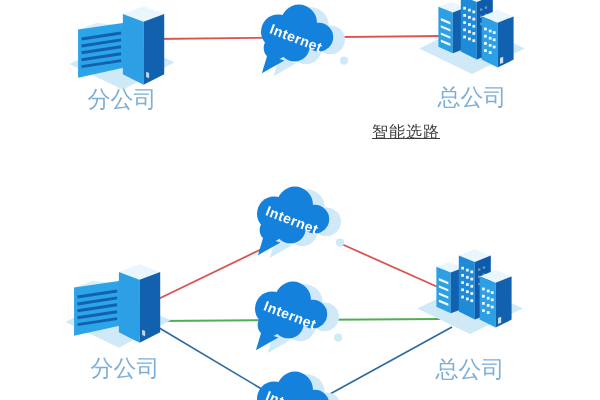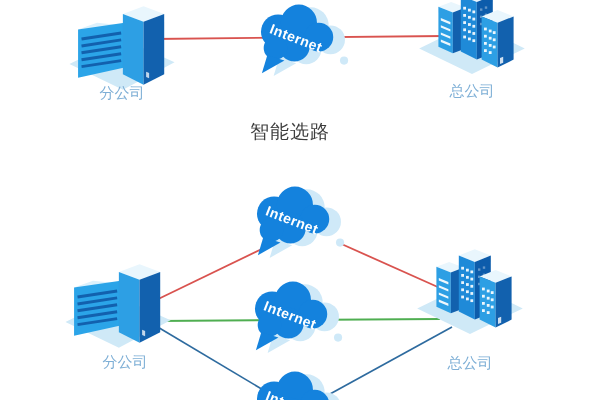--- a/index.html
+++ b/index.html
@@ -11,25 +11,25 @@
   .cloud{position:absolute;z-index:2;}
   .cloud svg{display:block;width:100%;height:auto;}
   .cloud-text{
     fill:#ffffff;font-size:15.5px;font-weight:700;letter-spacing:.5px;
     text-anchor:middle;dominant-baseline:central;
     font-family:"Liberation Sans",sans-serif;
   }
   .building{position:absolute;z-index:3;overflow:visible;}
   .site-label{
     position:absolute;z-index:4;transform:translateX(-50%);
-    color:#7eafd6;font-size:15px;white-space:nowrap;
+    color:#7eafd6;font-size:23px;white-space:nowrap;
   }
   .title-block{
     position:absolute;left:140px;top:117px;width:300px;z-index:4;
-    text-align:center;color:#3d3d3d;font-size:19px;line-height:29px;letter-spacing:1px;
+    text-align:right;color:#3d3d3d;font-size:16px;line-height:29px;letter-spacing:1px;text-decoration:underline;
   }
   .defs-holder{position:absolute;width:0;height:0;overflow:hidden;}
 </style>
 </head>
 <body>
 
 <div class="canvas">
 
   <svg class="defs-holder" aria-hidden="true">
     <defs>

